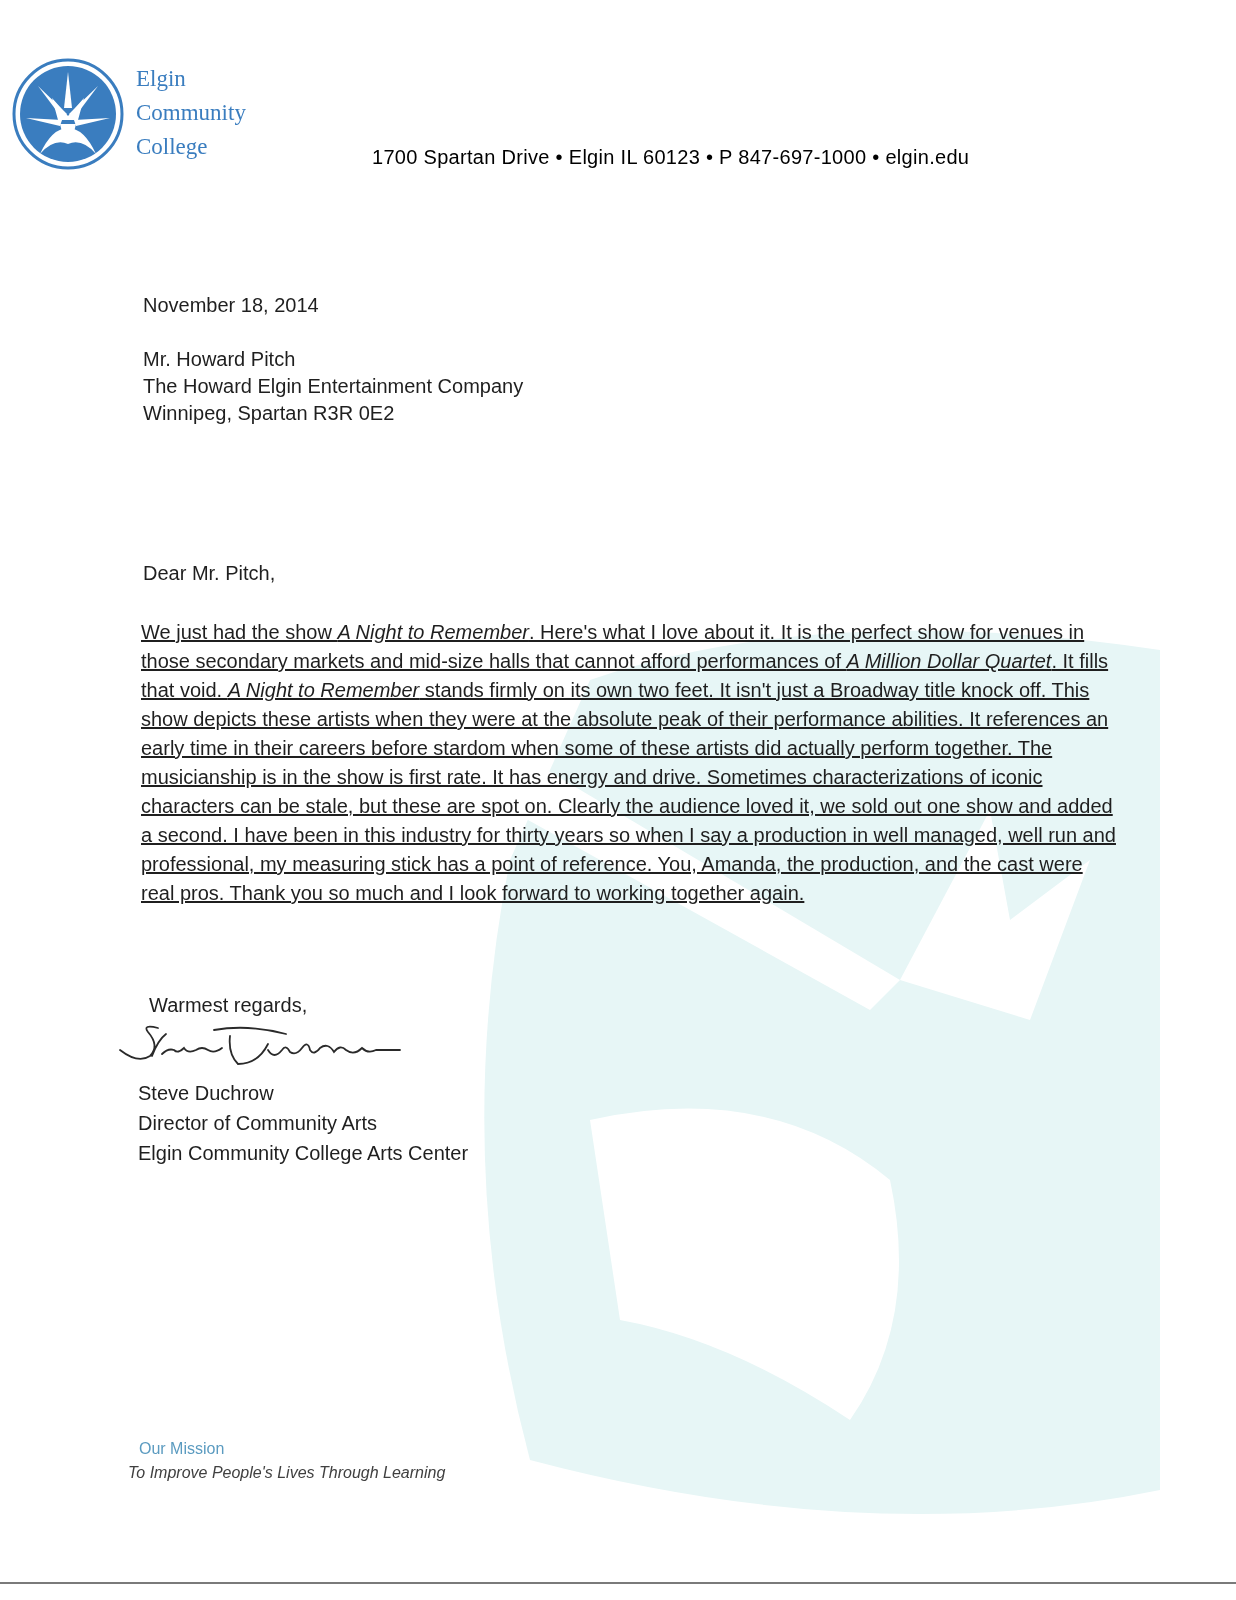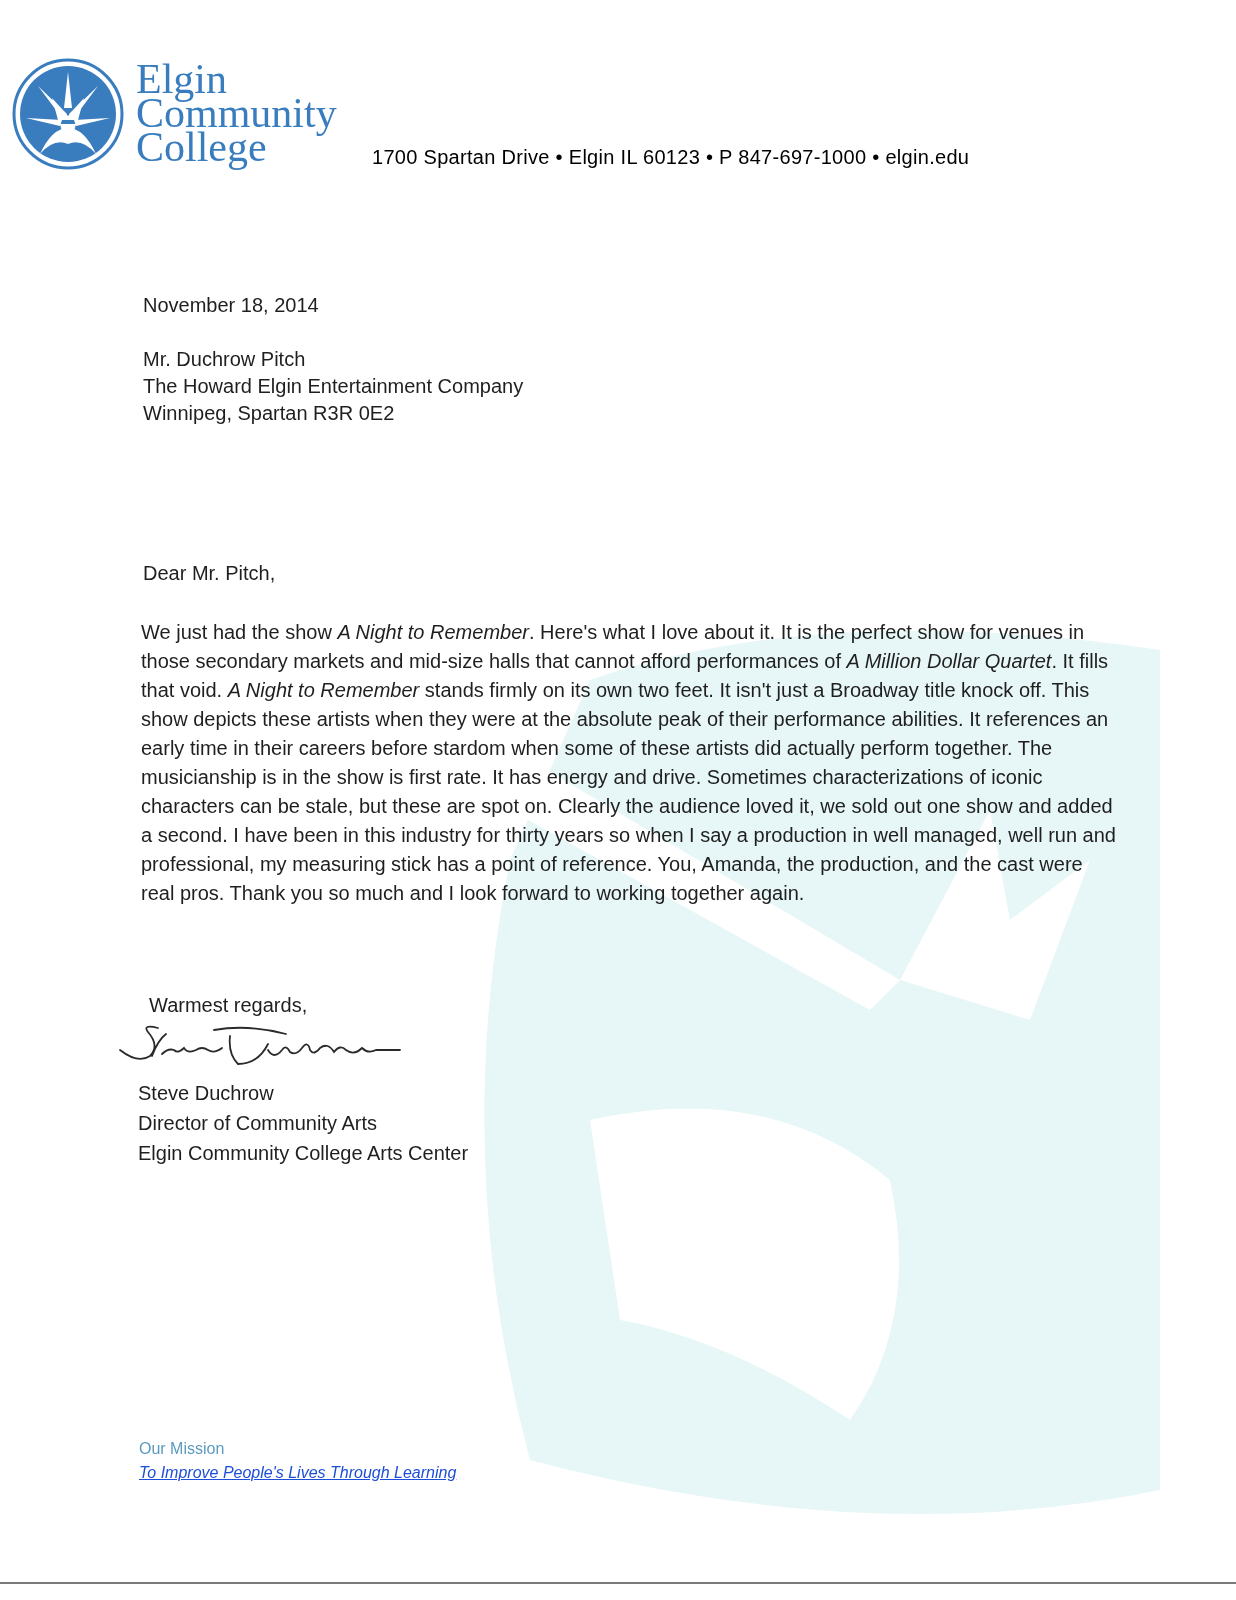--- a/index.html
+++ b/index.html
@@ -7,41 +7,41 @@
     width: 1236px; height: 1600px; position: relative; overflow: hidden;
     background: #ffffff;
     font-family: "Liberation Sans", "DejaVu Sans", sans-serif;
     color: #1c1c1c;
   }
   .watermark { position: absolute; left: 470px; top: 560px; width: 700px; height: 1000px; }
   .logo { position: absolute; left: 12px; top: 58px; width: 112px; height: 112px; }
   .org-name {
     position: absolute; left: 136px; top: 62px;
     font-family: "Liberation Serif", "DejaVu Serif", serif;
-    font-size: 42px; line-height: 34px; color: #3a7dbf;
+    font-size: 23px; line-height: 34px; color: #3a7dbf;
   }
   .org-name div { white-space: nowrap; }
   .address {
     position: absolute; left: 372px; top: 146px;
     font-size: 20px; color: #000000; letter-spacing: 0.3px; white-space: nowrap;
   }
   .text { position: absolute; font-size: 20px; color: #1f1f1f; white-space: nowrap; }
   .date { left: 143px; top: 294px; }
   .recipient { left: 143px; top: 346px; line-height: 27px; }
   .salutation { left: 143px; top: 562px; }
   .body-text {
     position: absolute; left: 141px; top: 618px; width: 980px;
     font-size: 20px; line-height: 29px; color: #1f1f1f;
   }
-  .body-text p { margin: 0; }
+  .body-text p { margin: 0; text-decoration: underline; }
   .closing { left: 149px; top: 994px; }
   .signature { position: absolute; left: 118px; top: 1020px; width: 290px; height: 52px; }
   .signer { left: 138px; top: 1078px; line-height: 30px; }
   .mission-label { position: absolute; left: 139px; top: 1440px; font-size: 16px; color: #5b9bc0; }
-  .mission-text { position: absolute; left: 139px; top: 1464px; font-size: 16px; color: #1d4ed8; font-style: italic; text-decoration: underline; }
+  .mission-text { position: absolute; left: 128px; top: 1464px; font-size: 16px; color: #404040; font-style: italic; }
   .page-edge { position: absolute; left: 0; top: 1582px; width: 1236px; height: 2px; background: #7a7a7a; }
 </style>
 </head>
 <body>
 
 <svg class="watermark" viewBox="0 0 700 1000">
   <g fill="#e7f6f6">
     <path d="M120 120 Q350 40 690 90 L690 930 Q400 990 60 900 Q-20 600 40 300 Z"></path>
   </g>
   <g fill="#ffffff">
@@ -71,21 +71,21 @@
   <div>Elgin</div>
   <div>Community</div>
   <div>College</div>
 </div>
 
 <div class="address">1700 Spartan Drive • Elgin IL 60123 • P 847-697-1000 • elgin.edu</div>
 
 <div class="text date">November 18, 2014</div>
 
 <div class="text recipient">
-  <div>Mr. Duchrow Pitch</div>
+  <div>Mr. Howard Pitch</div>
   <div>The Howard Elgin Entertainment Company</div>
   <div>Winnipeg, Spartan R3R 0E2</div>
 </div>
 
 <div class="text salutation">Dear Mr. Pitch,</div>
 
 <div class="body-text">
   <p><span>We just had the show </span><em>A Night to Remember</em><span>. Here's what I love about it. It is the perfect show for venues in those secondary markets and mid-size halls that cannot afford performances of </span><em>A Million Dollar Quartet</em><span>. It fills that void. </span><em>A Night to Remember</em><span> stands firmly on its own two feet. It isn't just a Broadway title knock off. This show depicts these artists when they were at the absolute peak of their performance abilities. It references an early time in their careers before stardom when some of these artists did actually perform together. The musicianship is in the show is first rate. It has energy and drive. Sometimes characterizations of iconic characters can be stale, but these are spot on. Clearly the audience loved it, we sold out one show and added a second. I have been in this industry for thirty years so when I say a production in well managed, well run and professional, my measuring stick has a point of reference.  You, Amanda, the production, and the cast were real pros. Thank you so much and I look forward to working together again.</span></p>
 </div>
 

